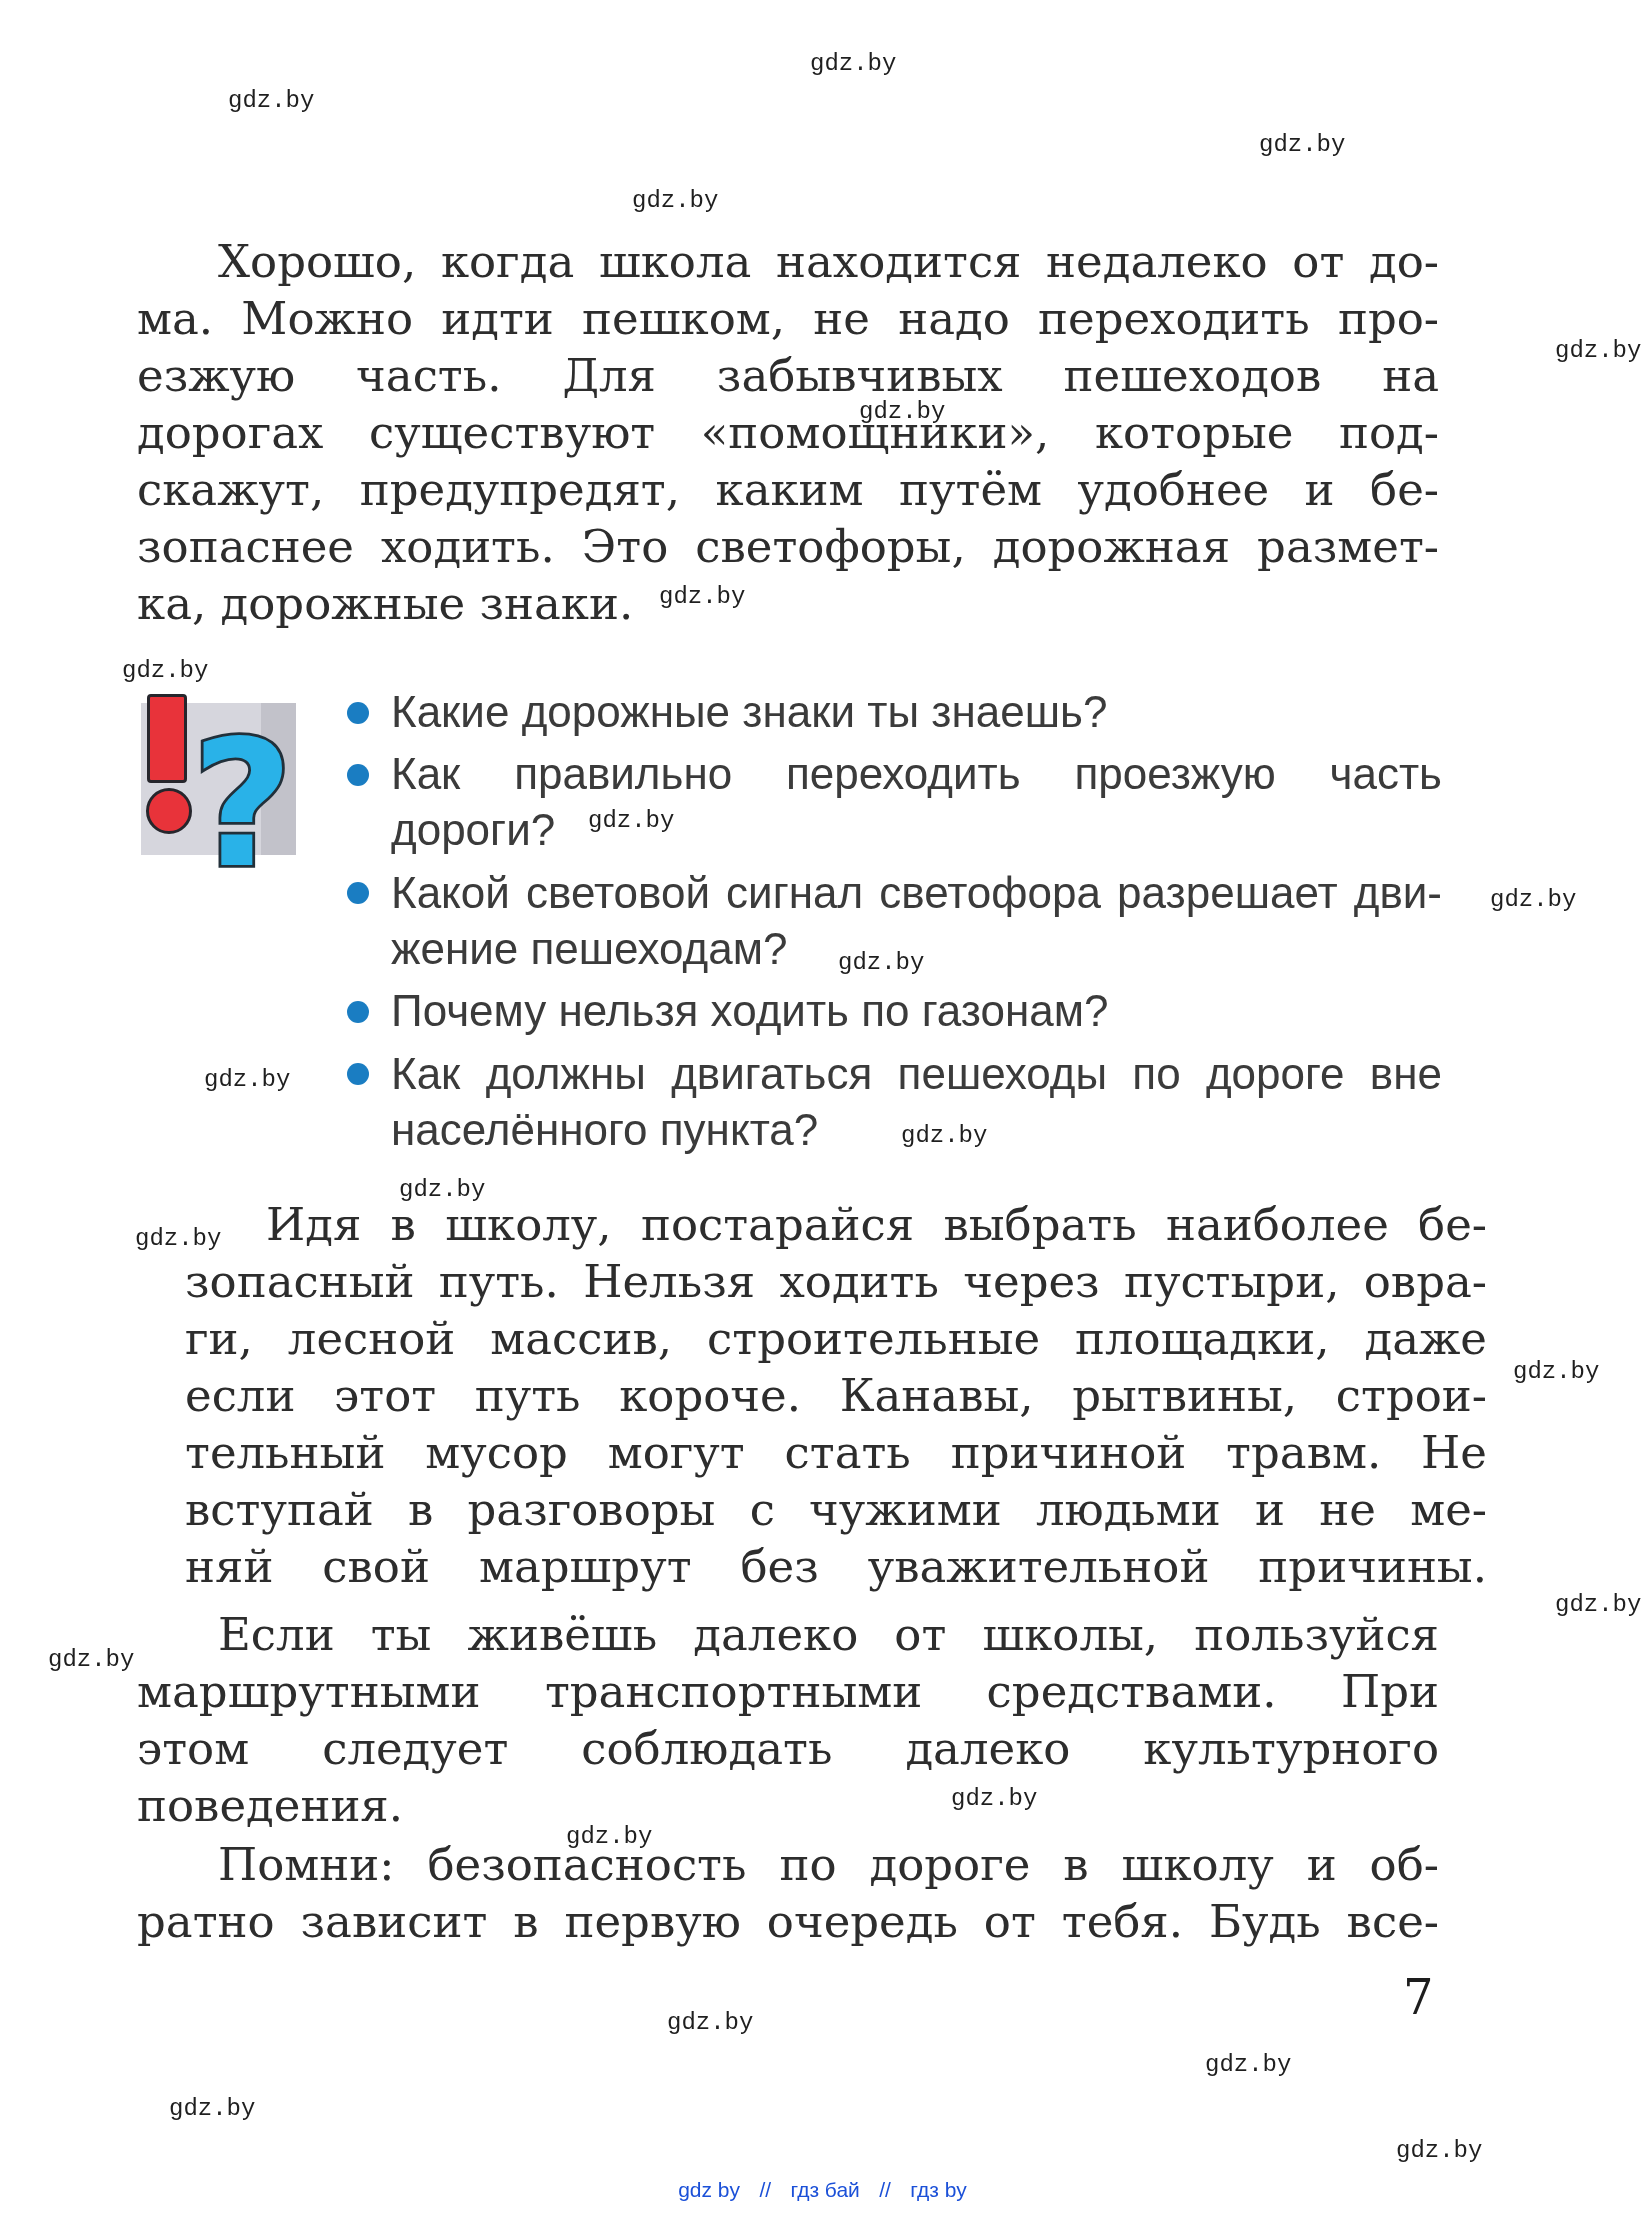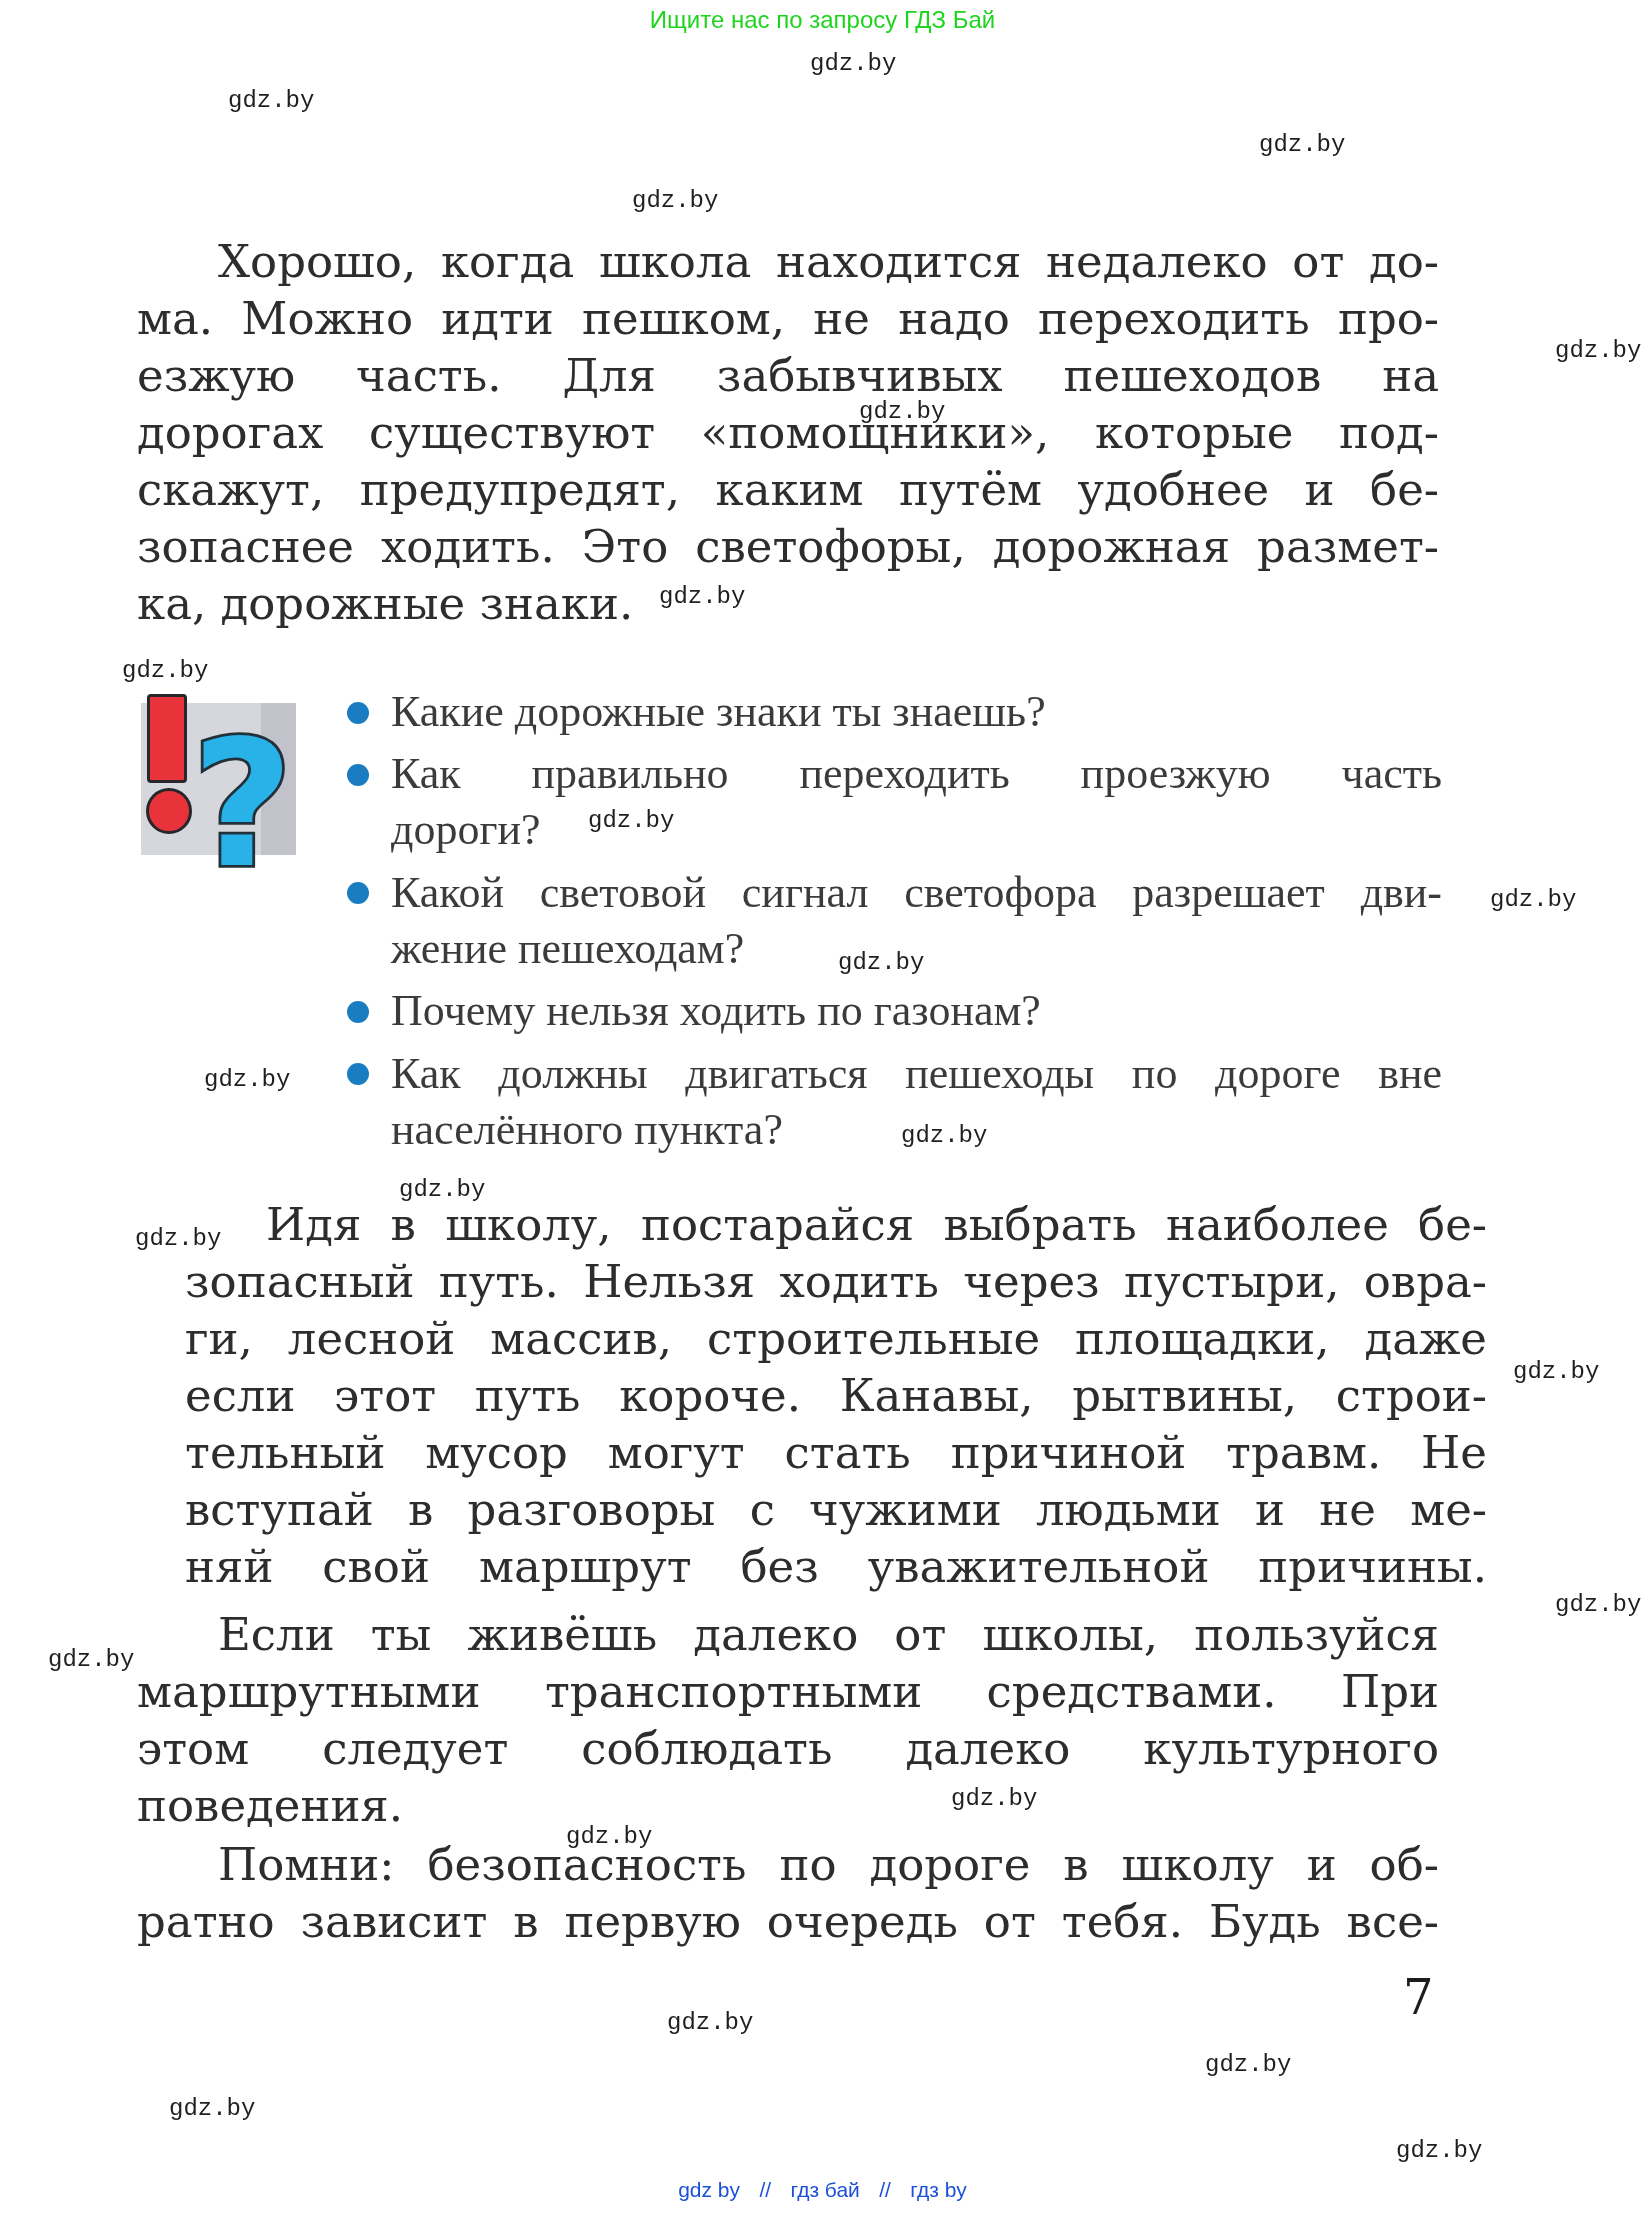--- a/index.html
+++ b/index.html
@@ -7,21 +7,21 @@
         font-family:"Liberation Sans",sans-serif;}
   .promo{position:absolute;top:6.4px;left:0;width:100%;text-align:center;
          font-size:24px;color:#1ed41e;}
   .wm{position:absolute;font-size:24px;color:#1f1f1f;white-space:nowrap;font-family:Liberation Mono, monospace;}
   .para{position:absolute;left:137px;width:1302px;font-family:"DejaVu Serif",serif;
         font-size:45px;line-height:57px;color:#2d2d2d;}
   .bline{height:57px;white-space:normal;}
   .bline.j{text-align:justify;text-align-last:justify;}
   .bline.ind{text-indent:81px;}
   .qlist{position:absolute;left:391px;top:684px;width:1051px;}
-  .qitem{position:relative;margin-bottom:6.4px;font-family:Liberation Serif, serif;}
+  .qitem{position:relative;margin-bottom:6.4px;}
   .qline{font-size:44px;line-height:56px;color:#3b3b3b;}
   .qline.j{text-align:justify;text-align-last:justify;}
   .qbullet{position:absolute;left:-44px;top:17.7px;width:22px;height:22px;
            border-radius:50%;background:#1a7dc2;}
   .icon-card{position:absolute;left:141px;top:703px;width:155px;height:152px;background:#d6d6dd;}
   .icon-strip{position:absolute;right:0;top:0;width:35px;height:152px;background:#c2c2ca;}
   .excl-bar{position:absolute;left:6.4px;top:-8.9px;width:34px;height:83px;background:#e8333a;
             border:3.2px solid #26262c;border-radius:4px;}
   .excl-dot{position:absolute;left:4.8px;top:85px;width:40px;height:40px;background:#e8333a;
             border:3.2px solid #26262c;border-radius:50%;}
@@ -32,21 +32,20 @@
           font-size:48px;color:#1d1d1d;}
   .links{position:absolute;top:2178px;left:0;width:100%;text-align:center;
          font-size:21px;color:#1b50d8;}
   .links span{margin:0 9.7px;}
 </style>
 </head>
 <body>
 
 <div class="page">
 
-  <div class="promo">Ищите нас по запросу ГДЗ Бай</div>
 
   <div>
       <span class="wm" style="left: 228px; top: 87px;">gdz.by</span>
       <span class="wm" style="left: 810px; top: 50px;">gdz.by</span>
       <span class="wm" style="left: 1259px; top: 131px;">gdz.by</span>
       <span class="wm" style="left: 632px; top: 187px;">gdz.by</span>
       <span class="wm" style="left: 1555px; top: 337px;">gdz.by</span>
       <span class="wm" style="left: 859px; top: 398px;">gdz.by</span>
       <span class="wm" style="left: 659px; top: 583px;">gdz.by</span>
       <span class="wm" style="left: 122px; top: 657px;">gdz.by</span>

